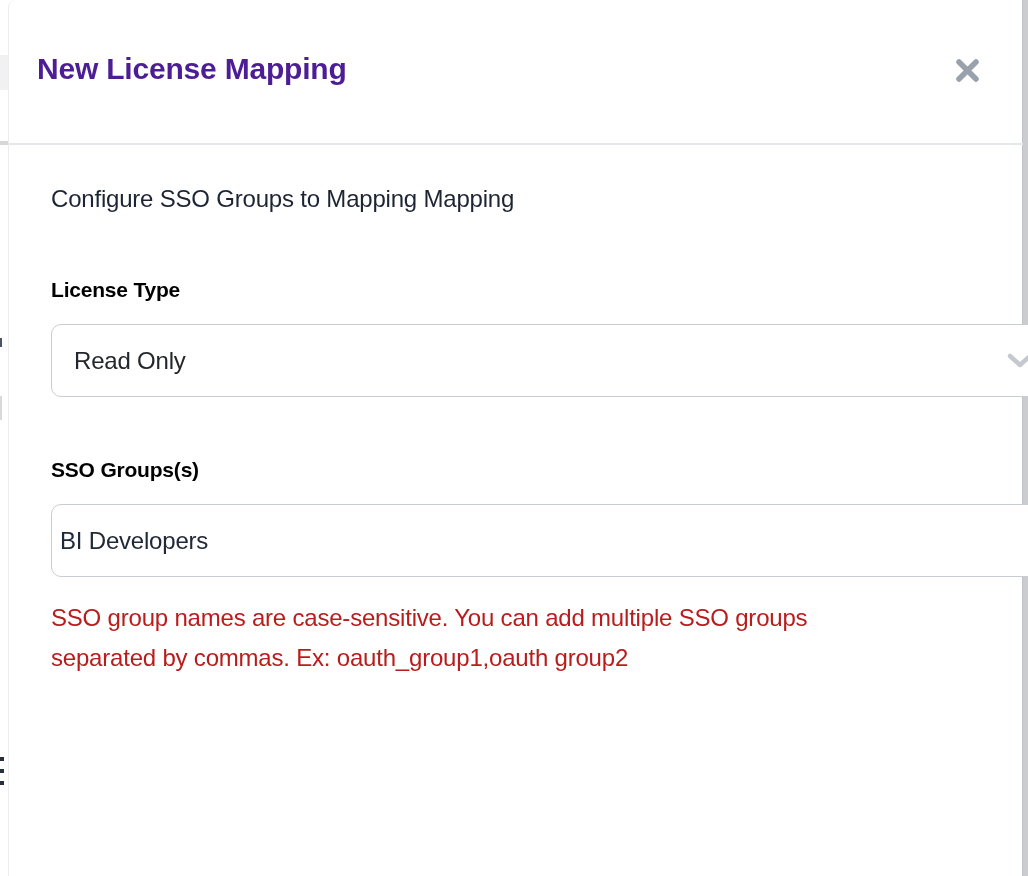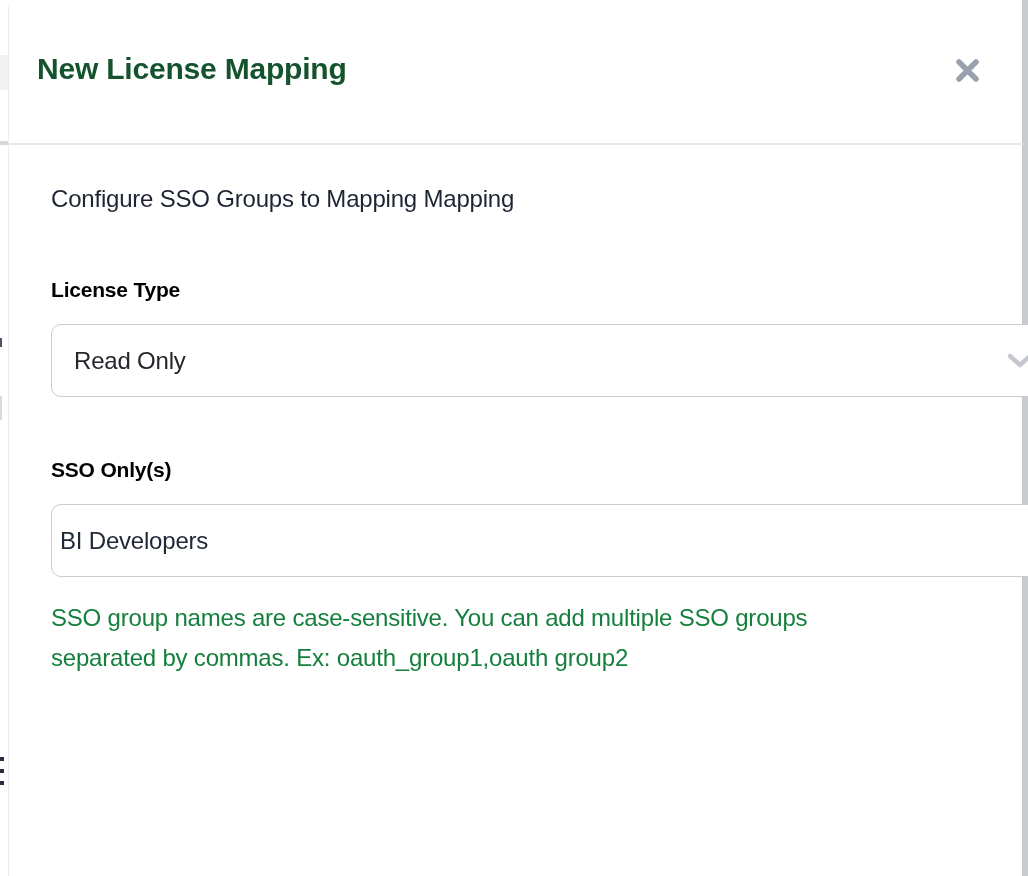--- a/index.html
+++ b/index.html
@@ -34,21 +34,21 @@
     position: absolute; left: 8px; top: 0; width: 1014px; height: 876px;
     background: #ffffff;
     border-left: 1px solid #ededef;
     border-top-left-radius: 8px;
   }
   .modal-header {
     position: absolute; left: 0; top: 0; right: 0; height: 143px;
   }
   .modal-title {
     position: absolute; left: 28px; top: 52px;
-    font-size: 30px; font-weight: 700; color: #14532d;
+    font-size: 30px; font-weight: 700; color: #4c1d95;
     letter-spacing: -0.2px;
   }
   .close-btn {
     position: absolute; right: 33px; top: 48px;
     width: 44px; height: 44px;
     display: flex; align-items: center; justify-content: center;
     cursor: pointer; background: none; border: none;
   }
   .header-divider {
     position: absolute; left: 0; right: -1px; top: 143px; height: 2px;
@@ -80,21 +80,21 @@
     padding: 0 22px;
     letter-spacing: -0.2px;
   }
   .select-box { top: 179px; cursor: pointer; justify-content: space-between; }
   .select-box .chevron { flex: 0 0 auto; margin-right: 16px; }
   .text-input { top: 359px; color: #202938; outline: none; font-family: "Liberation Sans", "DejaVu Sans", sans-serif; padding-left: 8px; }
 
   .helper {
     position: absolute; left: 42px; top: 453px; width: 850px;
     font-size: 24px; line-height: 40px; font-weight: 400;
-    color: #15803d; letter-spacing: -0.2px;
+    color: #b91c1c; letter-spacing: -0.2px;
   }
 </style>
 </head>
 <body>
 
 <div class="bg-block-1"></div>
 <div class="bg-divider-stub"></div>
 <div class="bg-dot"></div>
 <div class="bg-sliver"></div>
 <div class="hamburger">
@@ -127,20 +127,20 @@
 
     <div class="control select-box">
       <span>Read Only</span>
       <span class="chevron" style="display:flex;">
         <svg width="26" height="15" viewBox="0 0 26 15">
           <path d="M3 3 L13 12 L23 3" stroke="#c5c9cf" stroke-width="4.5" stroke-linecap="round" stroke-linejoin="round" fill="none"></path>
         </svg>
       </span>
     </div>
 
-    <div class="field-label label-sso">SSO Only(s)</div>
+    <div class="field-label label-sso">SSO Groups(s)</div>
 
     <input class="control text-input" type="text" value="BI Developers" style="">
 
     <div class="helper">SSO group names are case-sensitive. You can add multiple SSO groups separated by commas. Ex: oauth_group1,oauth group2</div>
 
   </div>
 </div>
 
 </body></html>

